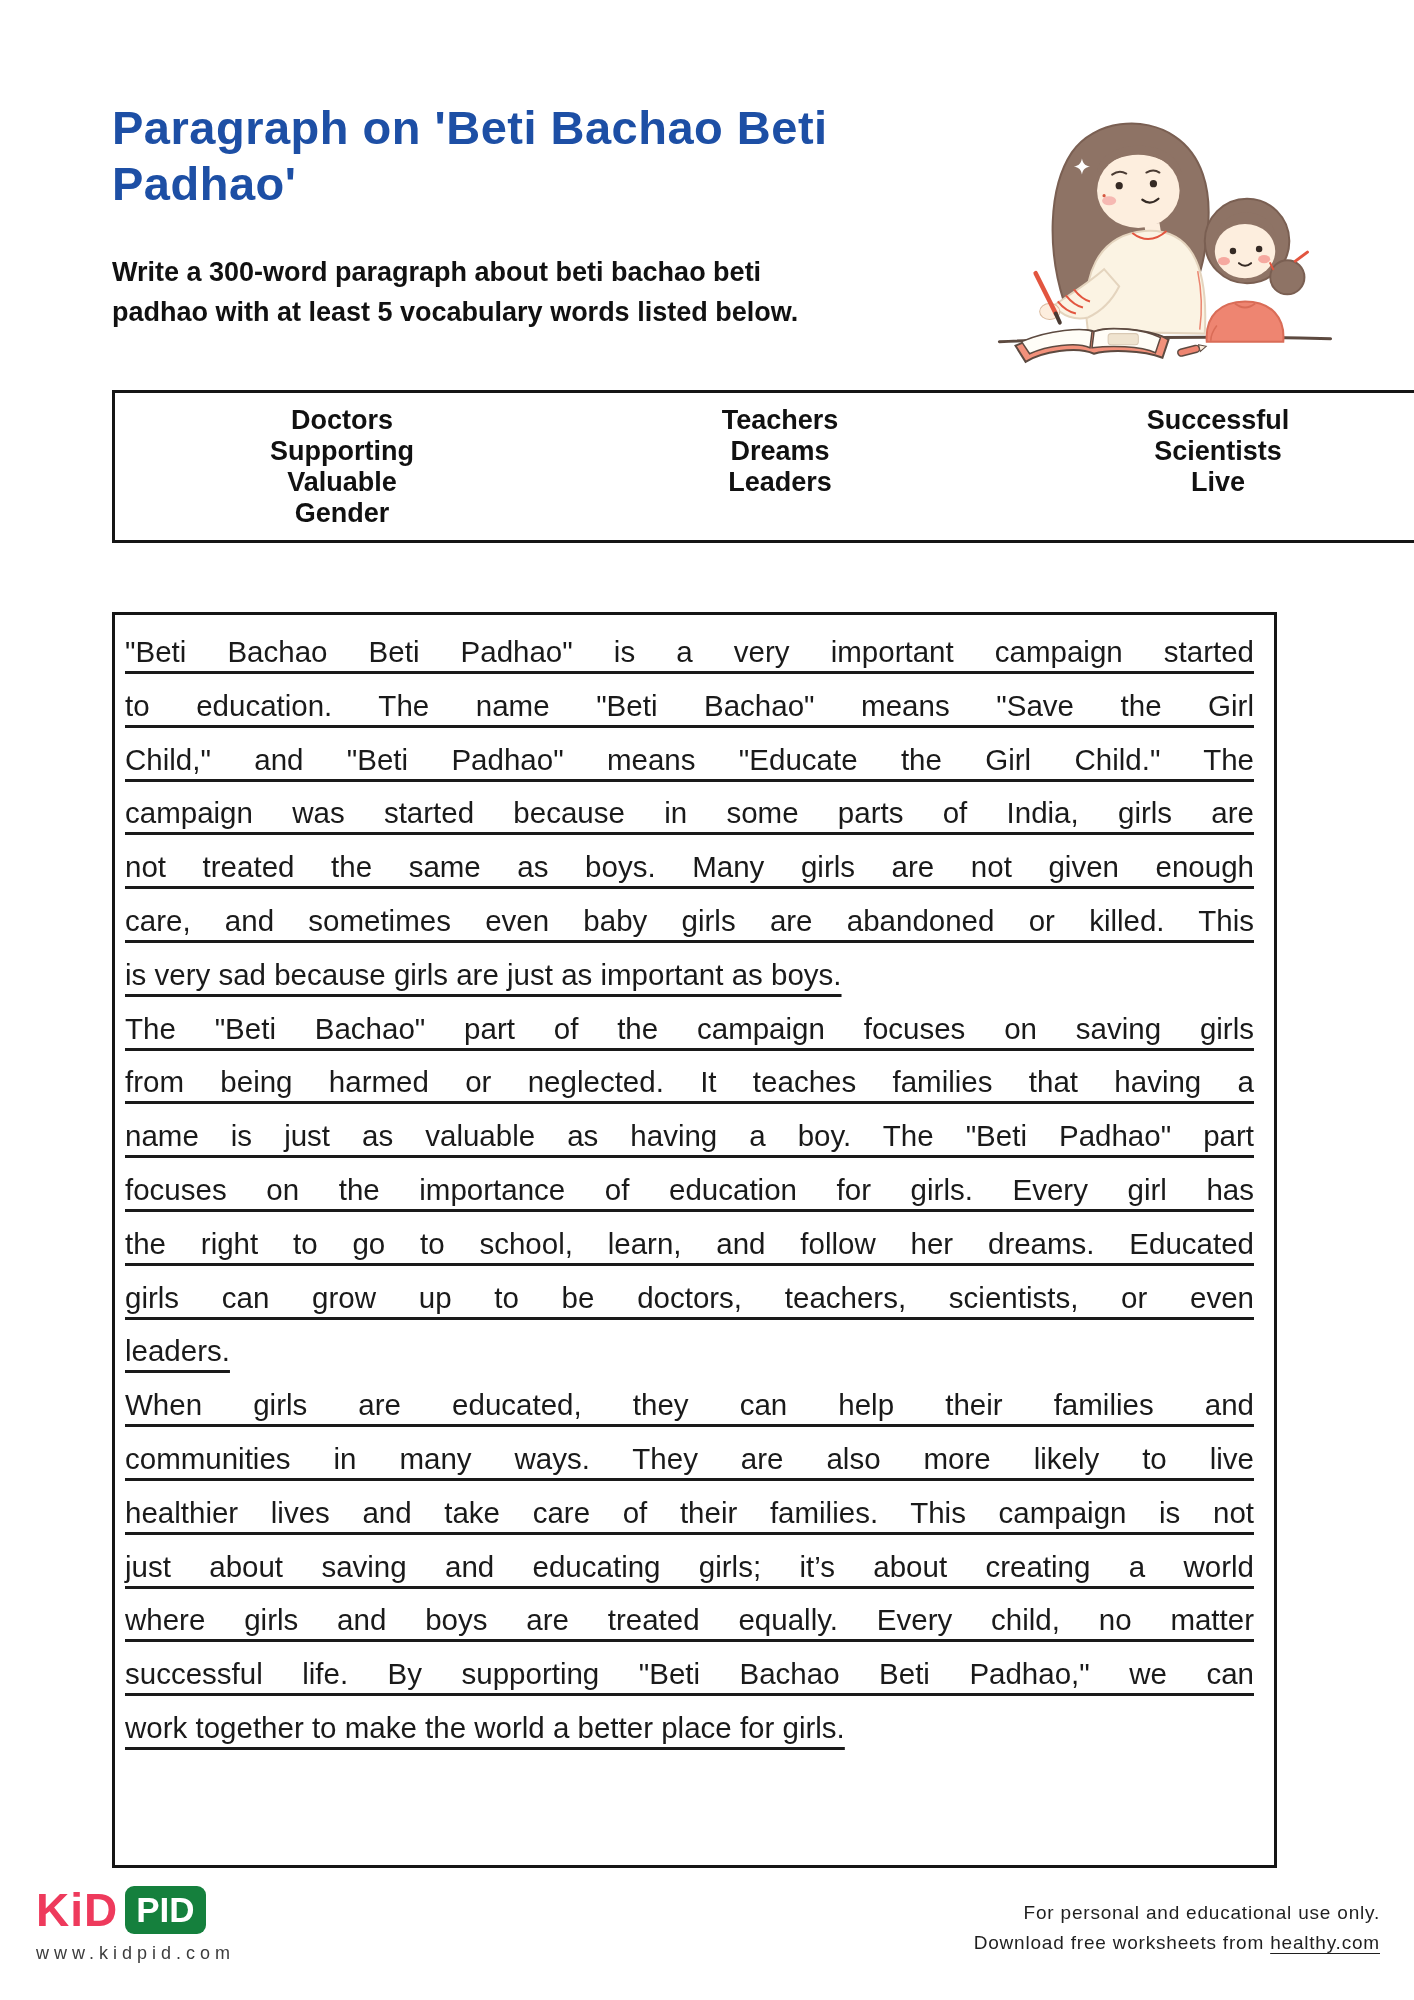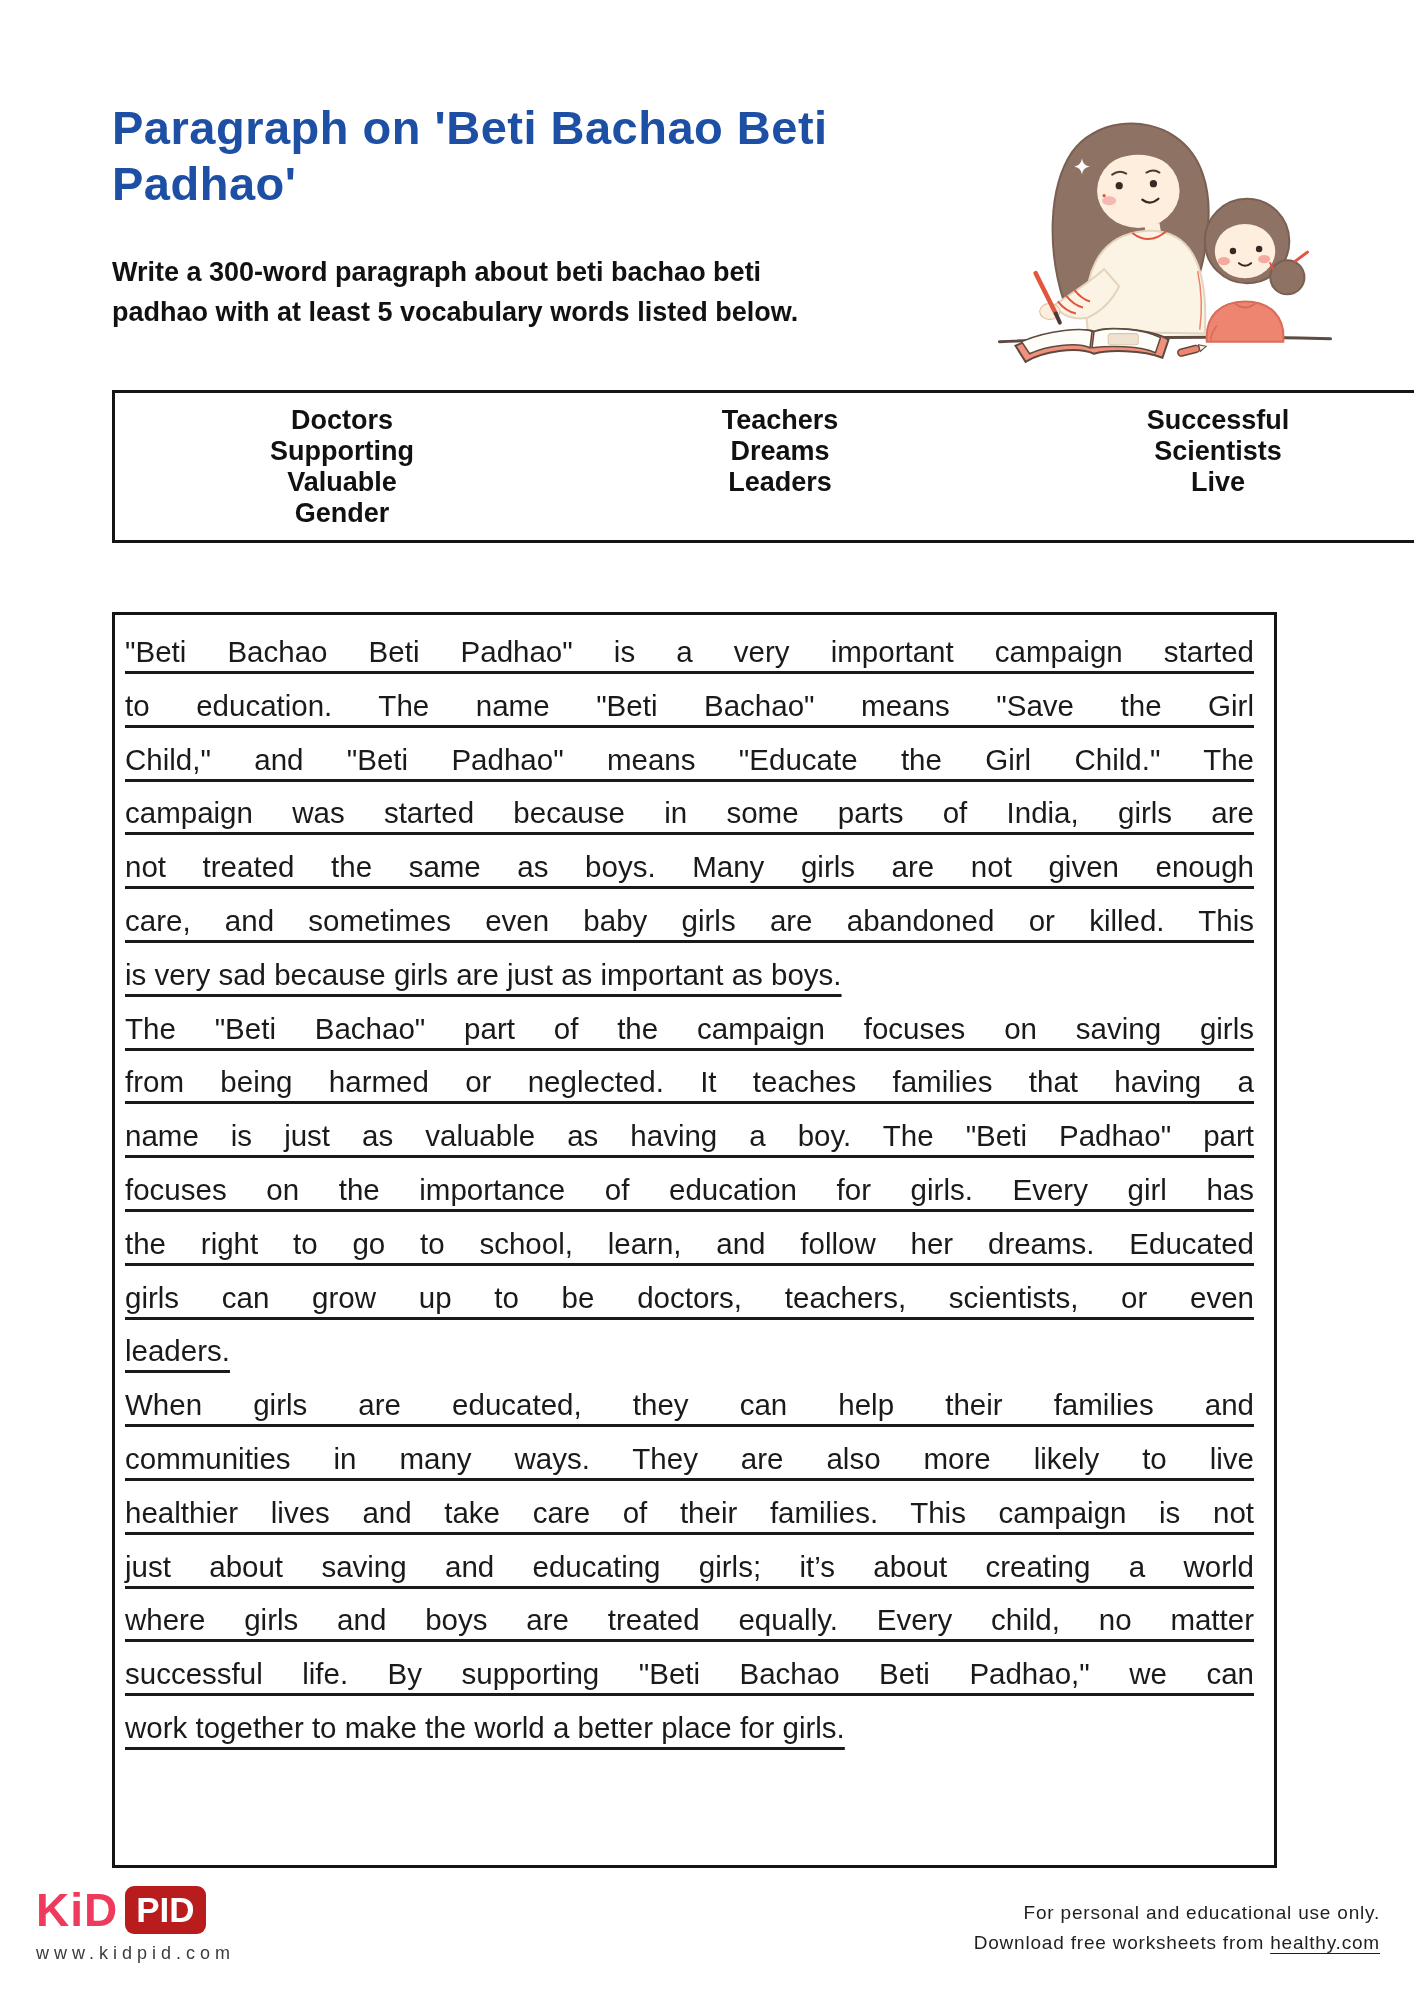--- a/index.html
+++ b/index.html
@@ -44,21 +44,21 @@
     white-space:nowrap;
   }
   .pline.lastline{text-align:center;text-align-last:left;}
   
   .footer-left{position:absolute;left:36px;top:1886px;}
   .logo{display:flex;align-items:center;}
   .logo-kid{
     color:#ee3a5c;font-weight:800;font-size:46px;letter-spacing:1px;line-height:1;
   }
   .logo-pid{
-    background:#b91c1c;color:#ffffff;font-weight:800;font-size:35px;line-height:1;
+    background:#15803d;color:#ffffff;font-weight:800;font-size:35px;line-height:1;
     border-radius:9px;padding:6px 11px 7px 11px;margin-left:7px;
   }
   .website{
     margin-top:9px;font-size:18px;letter-spacing:5px;color:#3c3c3c;font-weight:500;
   }
   .footer-right{
     position:absolute;right:34px;top:1898px;text-align:right;
     font-size:19px;line-height:30px;color:#1f1f1f;letter-spacing:0.8px;
   }
   .footer-link{text-decoration:underline;text-underline-offset:4px;color:#1f1f1f;cursor:pointer;}

